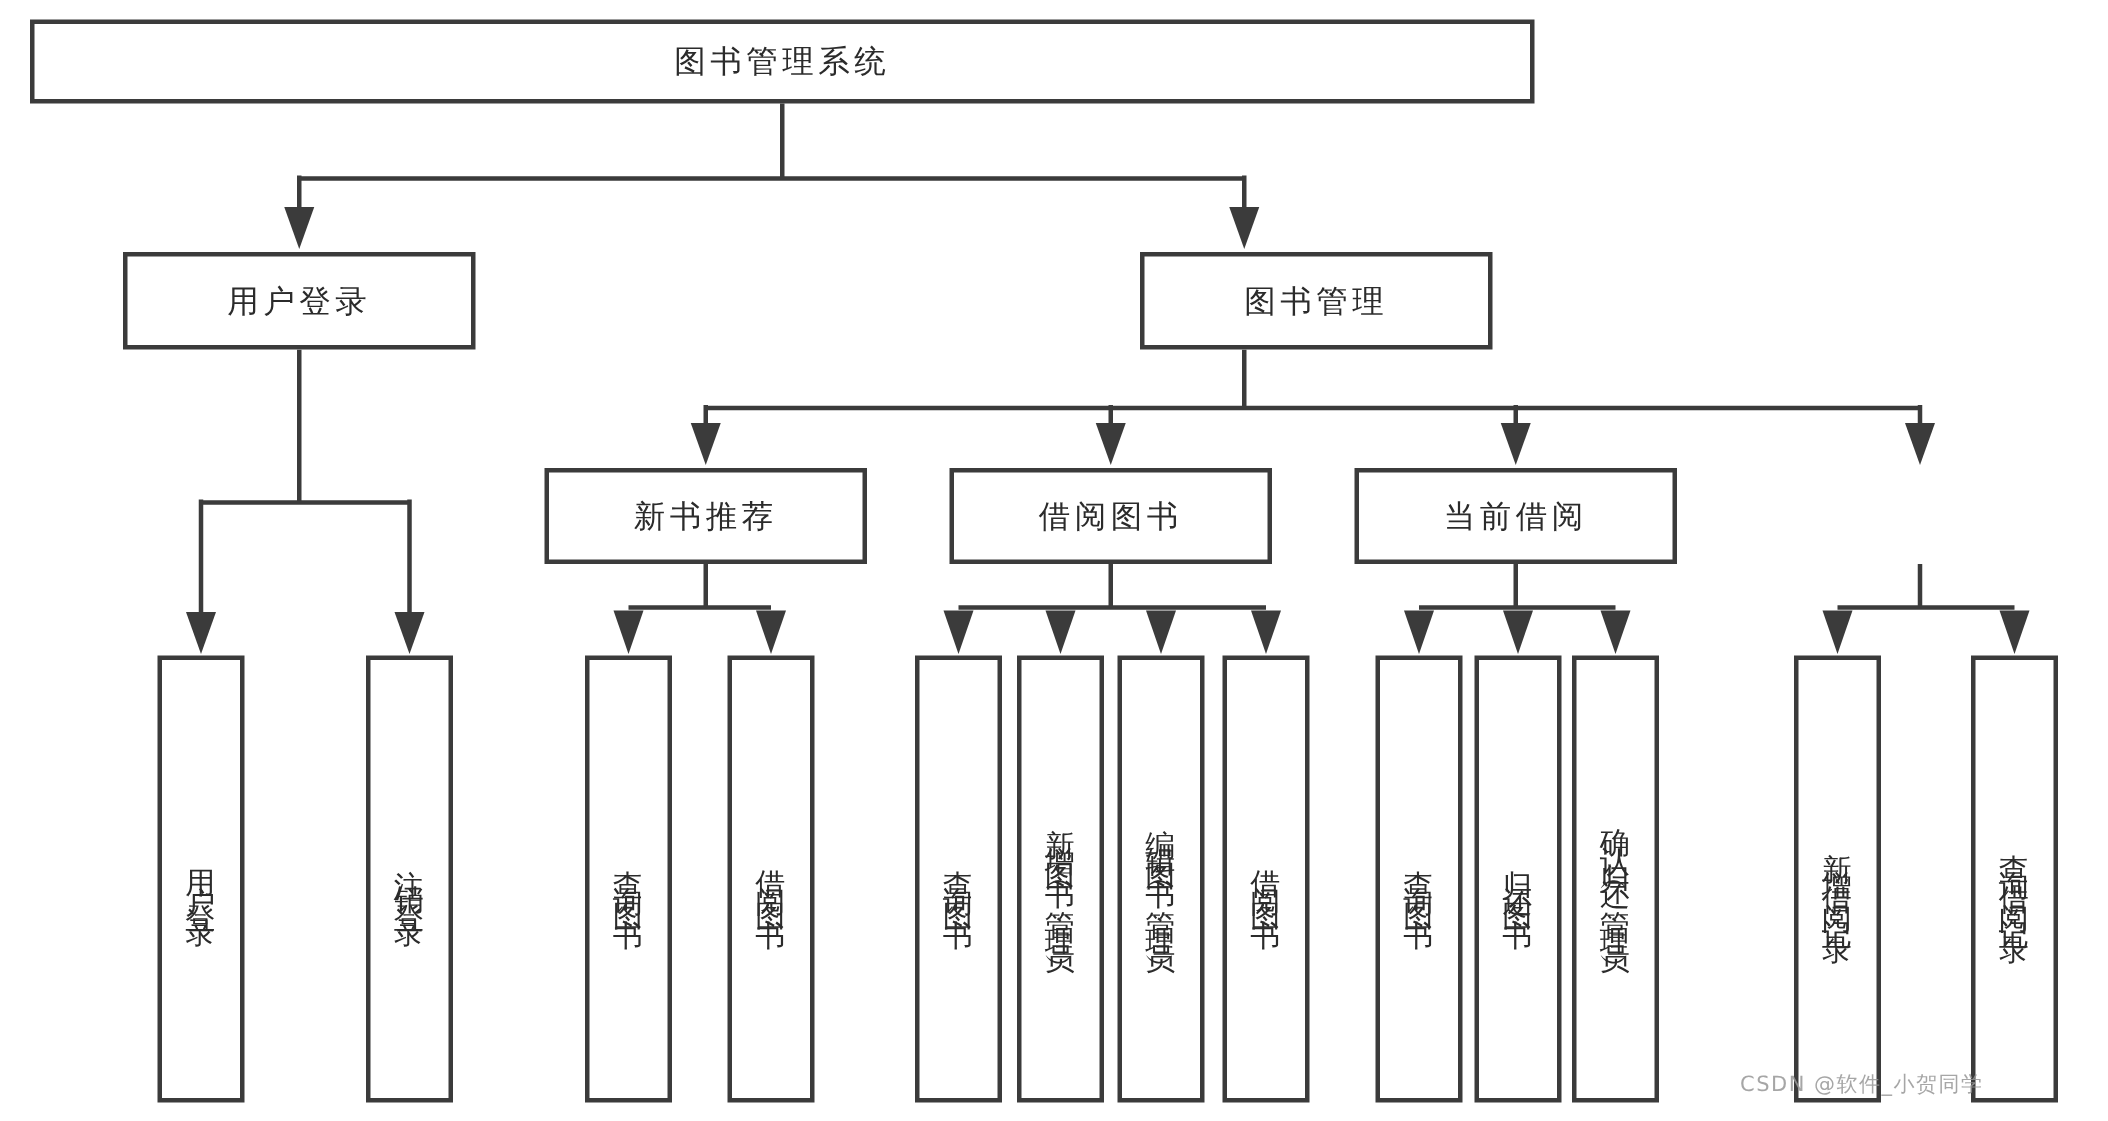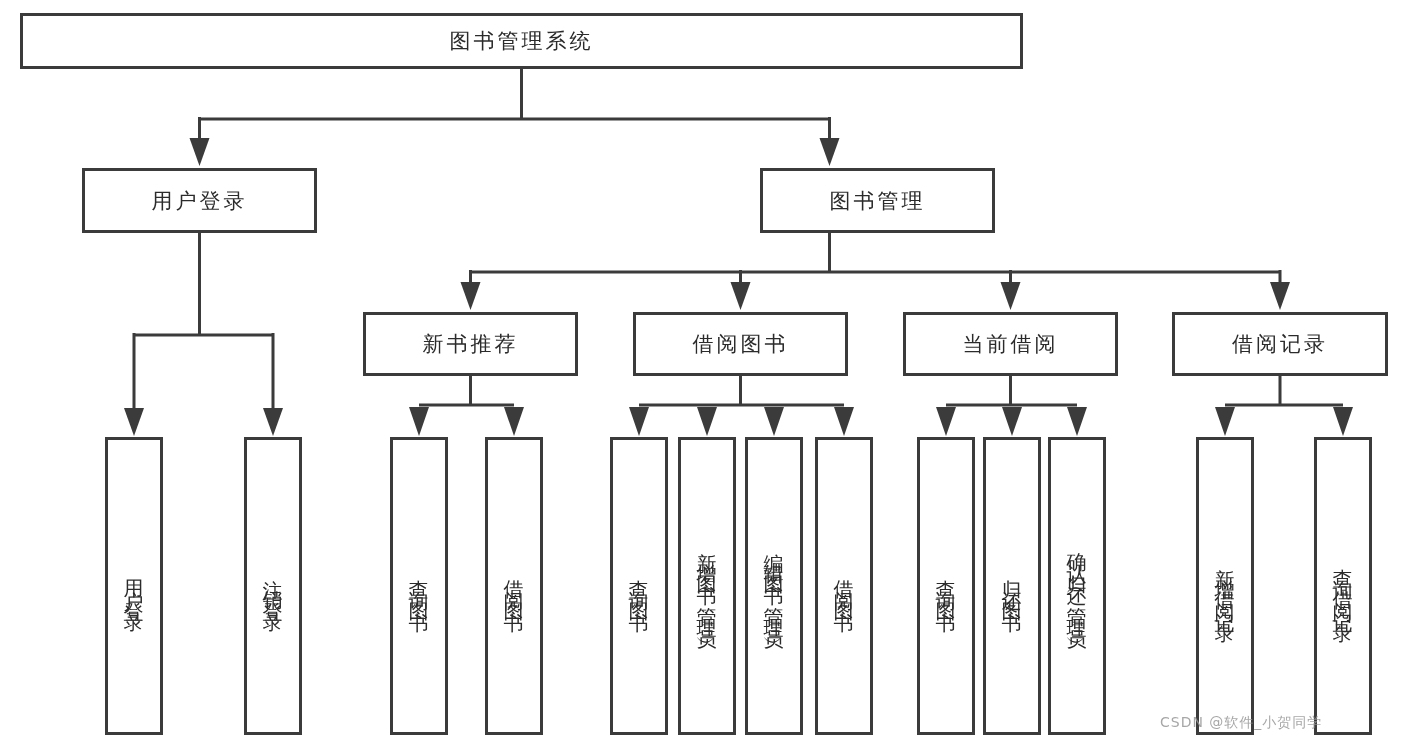--- a/index.html
+++ b/index.html
@@ -133,23 +133,20 @@
 
   <div class="node hbox" style="left:363px; top:312px; width:215px; height:64px;align-items:center;">
     <span>新书推荐</span>
   </div>
   <div class="node hbox" style="left:633px; top:312px; width:215px; height:64px;">
     <span>借阅图书</span>
   </div>
   <div class="node hbox" style="left:903px; top:312px; width:215px; height:64px;font-family:Liberation Mono, monospace;">
     <span>当前借阅</span>
   </div>
-  <div class="node hbox" style="left:1172px; top:312px; width:216px; height:64px;">
-    <span>借阅记录</span>
-  </div>
 
   <div class="node vbox" style="left:105px; top:437px; width:58px; height:298px;">
     <span>用户登录</span>
   </div>
   <div class="node vbox" style="left:244px; top:437px; width:58px; height:298px;">
     <span>注销登录</span>
   </div>
 
   <div class="node vbox" style="left:390px; top:437px; width:58px; height:298px;">
     <span>查询图书</span>

